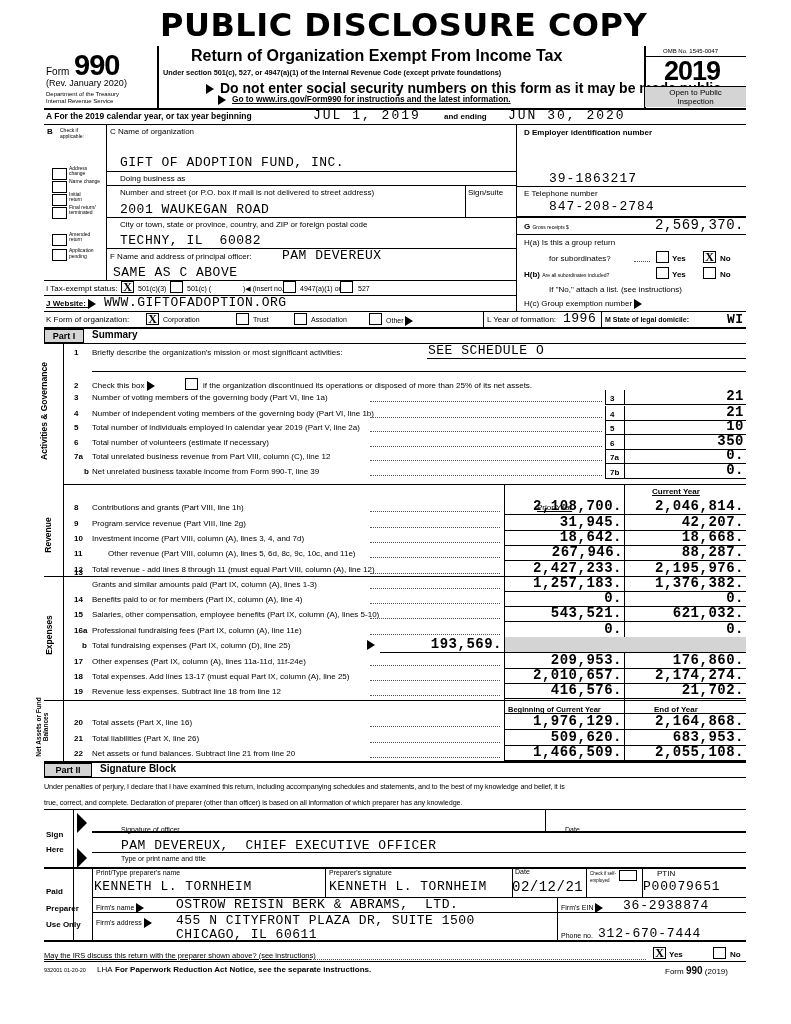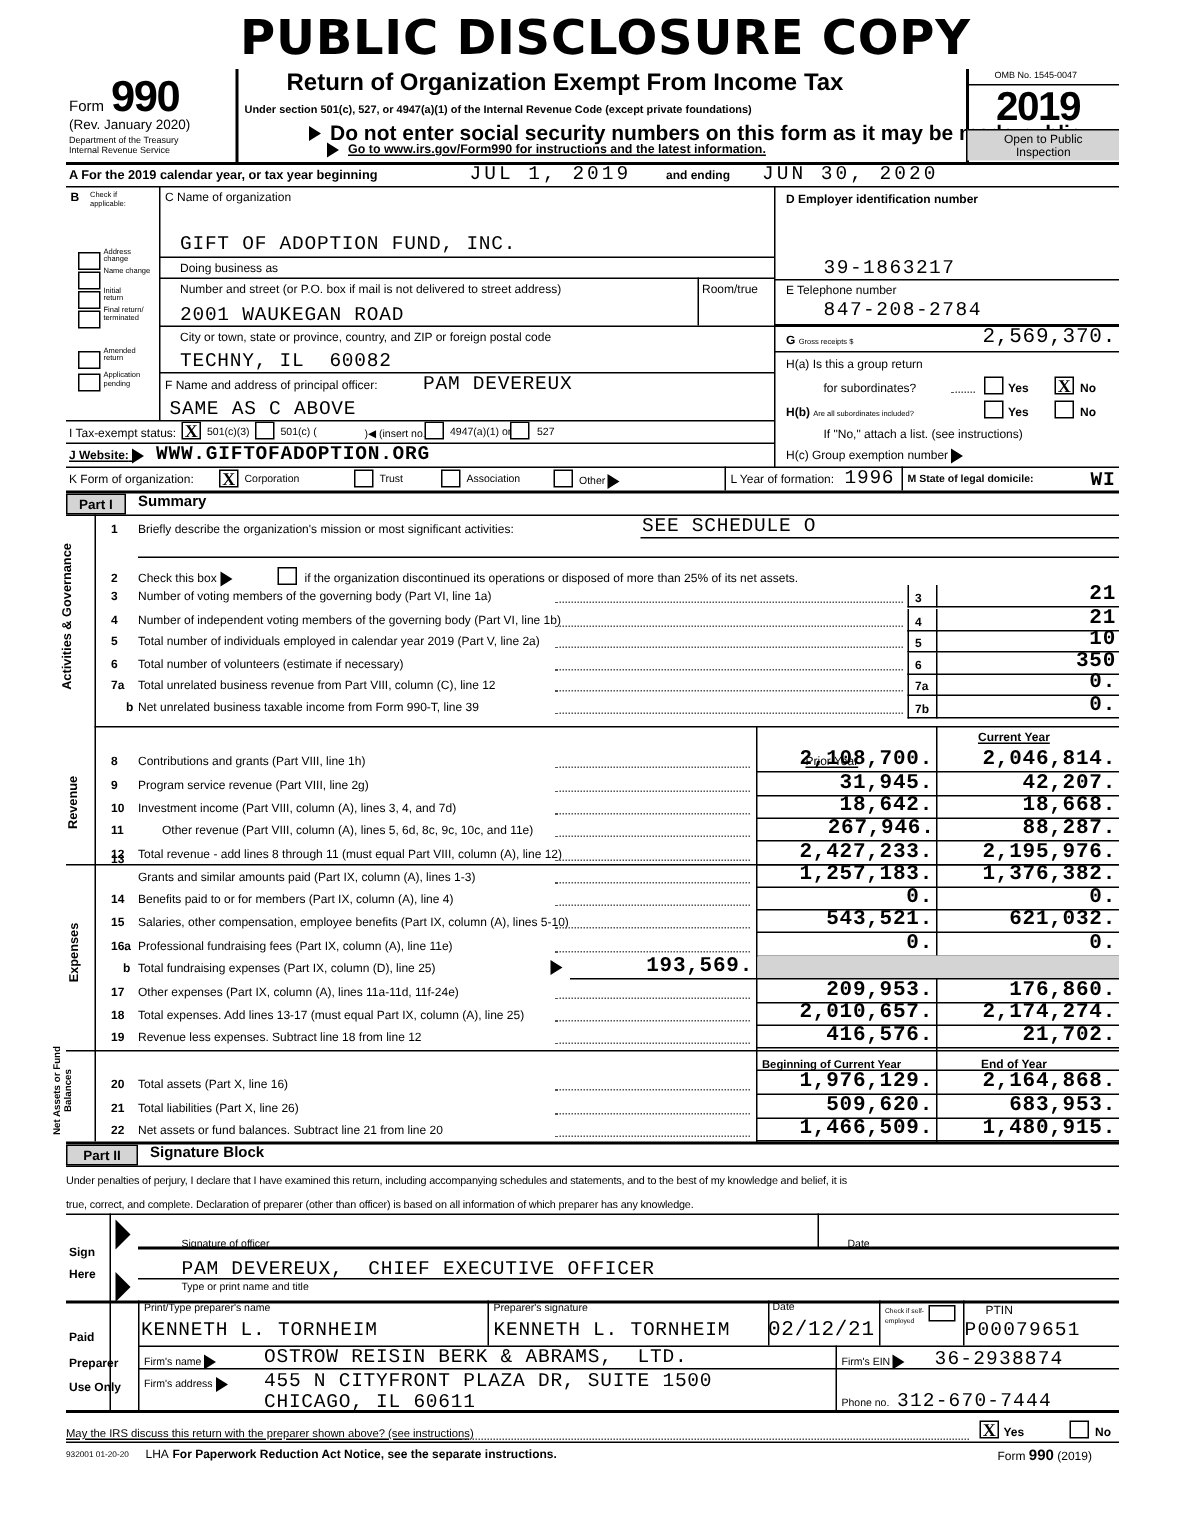--- a/index.html
+++ b/index.html
@@ -82,21 +82,21 @@
     <div class="t" style="left:69px;top:247px;font-size:5px;width:30px;white-space:normal;line-height:6px">Application pending</div>
   </div>
 
 <div class="t s8" style="left:110px;top:127px">C Name of organization</div>
 <div class="t mv" style="left:120px;top:155px;font-weight:normal">GIFT OF ADOPTION FUND, INC.</div>
 <div class="hl" style="left:106px;top:171px;width:410px"></div>
 <div class="t s8" style="left:120px;top:174px">Doing business as</div>
 <div class="hl" style="left:106px;top:185px;width:410px"></div>
 <div class="t s8" style="left:120px;top:188px">Number and street (or P.O. box if mail is not delivered to street address)</div>
 <div class="vl" style="left:465px;top:185px;height:32px"></div>
-<div class="t s8" style="left:468px;top:188px">Room/true</div>
+<div class="t s8" style="left:468px;top:188px">Sign/suite</div>
 <div class="t mv" style="left:120px;top:202px;font-weight:normal">2001 WAUKEGAN ROAD</div>
 <div class="hl" style="left:106px;top:217px;width:410px"></div>
 <div class="t s8" style="left:120px;top:220px">City or town, state or province, country, and ZIP or foreign postal code</div>
 <div class="t mv" style="left:120px;top:233px;font-weight:normal;white-space:pre">TECHNY, IL  60082</div>
 <div class="hl" style="left:106px;top:248px;width:410px"></div>
 <div class="t s8" style="left:110px;top:252px">F Name and address of principal officer:</div>
 <div class="t mv" style="left:282px;top:248px;font-weight:normal">PAM DEVEREUX</div>
 <div class="t mv" style="left:113px;top:265px;font-weight:normal">SAME AS C ABOVE</div>
 
 <div class="vl" style="left:516px;top:124px;height:188px"></div>
@@ -131,21 +131,21 @@
 <div class="cb" style="left:170px;top:281px"></div>
 <div class="t s7" style="left:187px;top:285px">501(c) (</div>
 <div class="t s7" style="left:243px;top:285px">)◀ (insert no.)</div>
 <div class="cb" style="left:283px;top:281px"></div>
 <div class="t s7" style="left:300px;top:285px">4947(a)(1) or</div>
 <div class="cb" style="left:340px;top:281px"></div>
 <div class="t s7" style="left:358px;top:285px">527</div>
 <div class="hl" style="left:44px;top:295px;width:472px"></div>
 
 <div class="t" style="left:46px;top:299px;font-size:8px;font-weight:bold;text-decoration:underline"><span>J  Website:</span> <span class="tri"></span></div>
-<div class="t mv" style="left:104px;top:295px;font-weight:bold">WWW.GIFTOFADOPTION.ORG</div>
+<div class="t mv" style="left:104px;top:295px;font-weight:normal">WWW.GIFTOFADOPTION.ORG</div>
 <div class="hl" style="left:44px;top:311px;width:702px"></div>
 
 <div class="t s8" style="left:46px;top:315px">K  Form of organization:</div>
 <div class="cb" style="left:146px;top:313px">X</div>
 <div class="t s7" style="left:163px;top:316px">Corporation</div>
 <div class="cb" style="left:236px;top:313px"></div>
 <div class="t s7" style="left:253px;top:316px">Trust</div>
 <div class="cb" style="left:294px;top:313px"></div>
 <div class="t s7" style="left:311px;top:316px">Association</div>
 <div class="cb" style="left:369px;top:313px"></div>
@@ -368,21 +368,21 @@
       <div class="dots" style="left:370px;top:742px;width:130px"></div>
         <div class="num" style="left:505px;top:729px;width:117px">509,620.</div>
         <div class="num" style="left:625px;top:729px;width:119px">683,953.</div>
       <div class="hl" style="left:504px;top:745px;width:242px"></div>
     </div>
     <div>
         <div class="lineno" style="left:74px;top:749px">22</div>
         <div class="row-label" style="left:92px;top:749px">Net assets or fund balances. Subtract line 21 from line 20</div>
       <div class="dots" style="left:370px;top:757px;width:130px"></div>
         <div class="num" style="left:505px;top:744px;width:117px">1,466,509.</div>
-        <div class="num" style="left:625px;top:744px;width:119px">1,480,915.</div>
+        <div class="num" style="left:625px;top:744px;width:119px">2,055,108.</div>
       <div class="hl" style="left:504px;top:760px;width:242px"></div>
     </div>
     <div class="hl" style="left:44px;top:576px;width:702px"></div>
     <div class="hl" style="left:44px;top:700px;width:702px"></div>
     <div class="hl" style="left:504px;top:713px;width:242px"></div>
   </div>
 
 <div class="t" style="left:508px;top:705px;font-size:7.5px;font-weight:bold">Beginning of Current Year</div>
 <div class="t" style="left:654px;top:705px;font-size:8px;font-weight:bold">End of Year</div>
 

